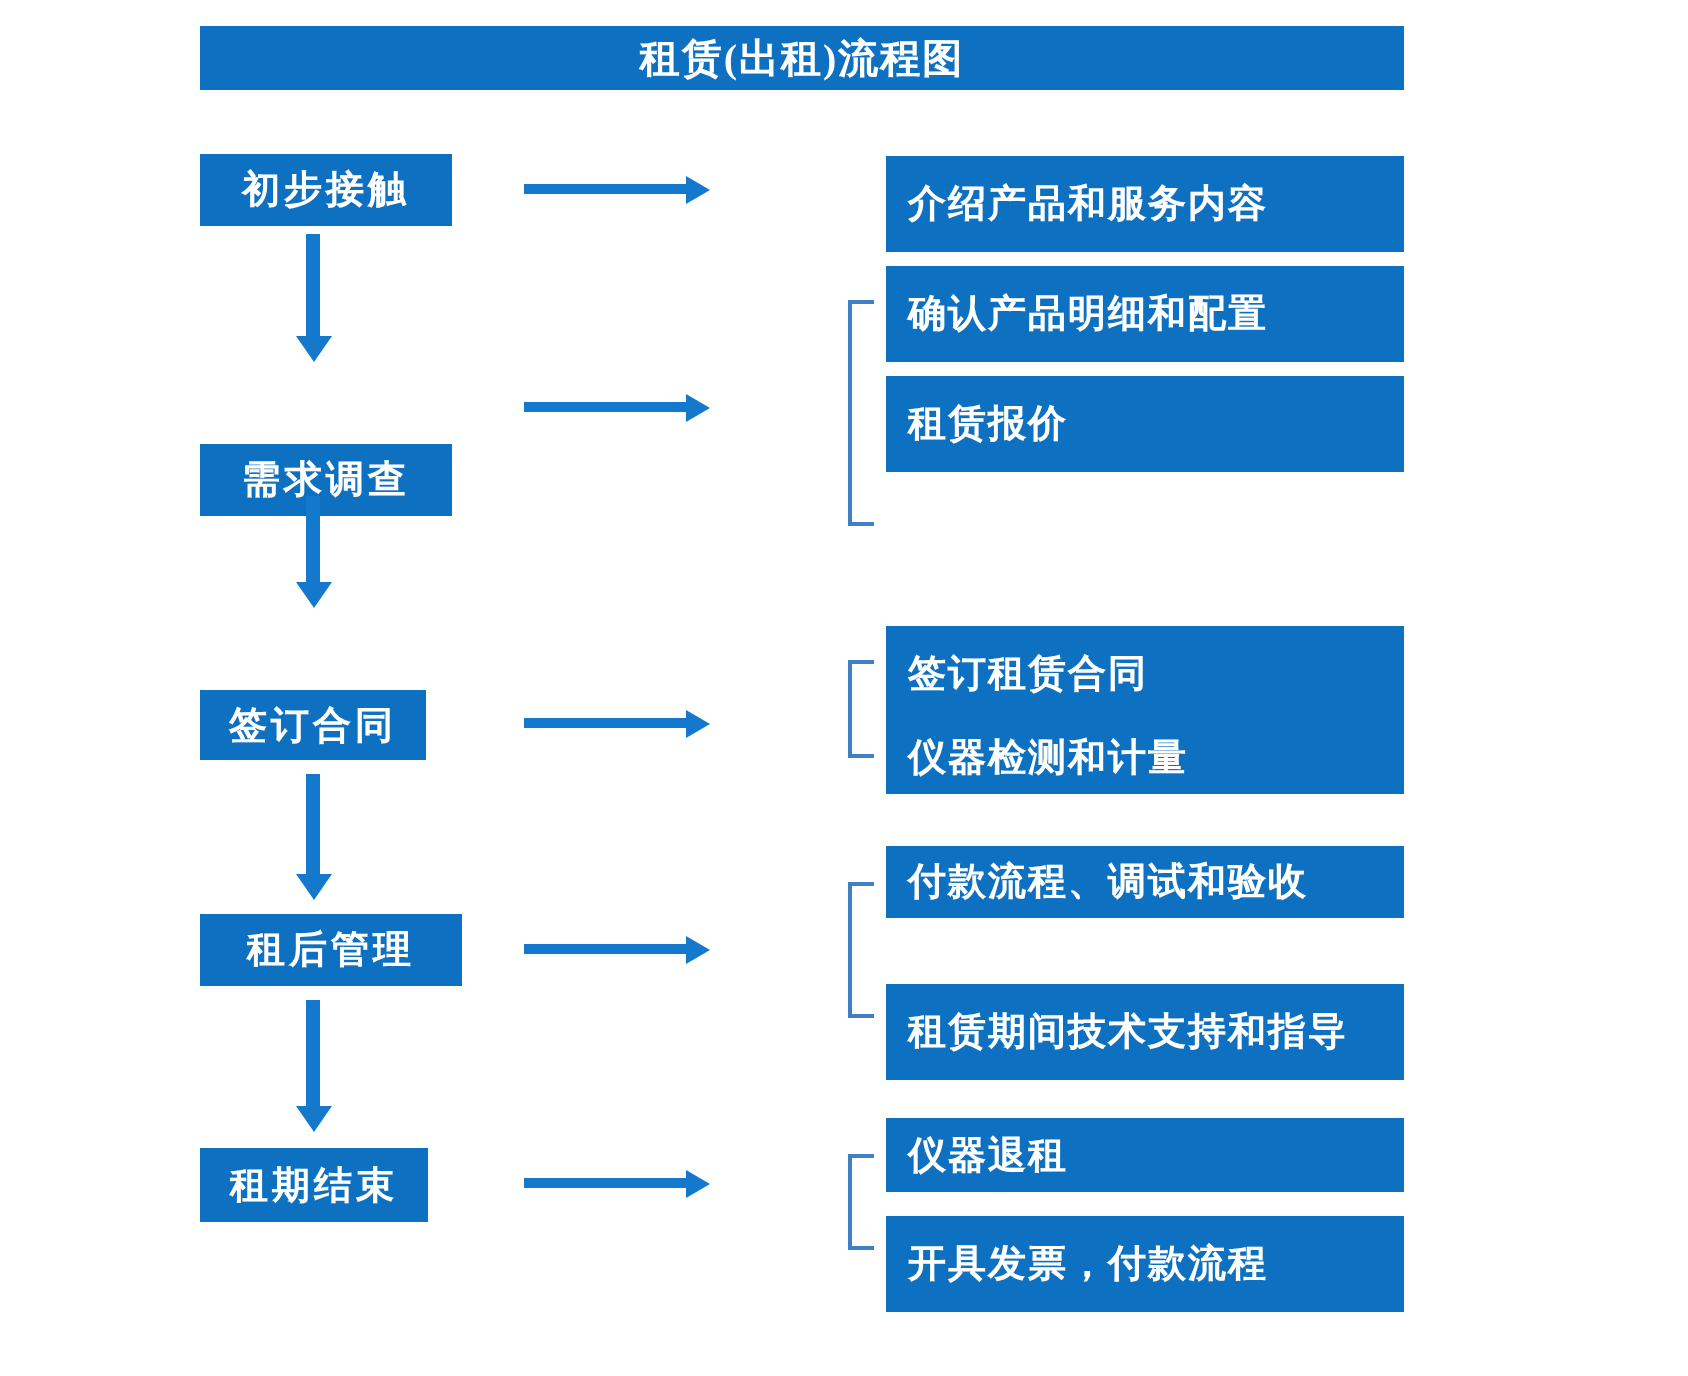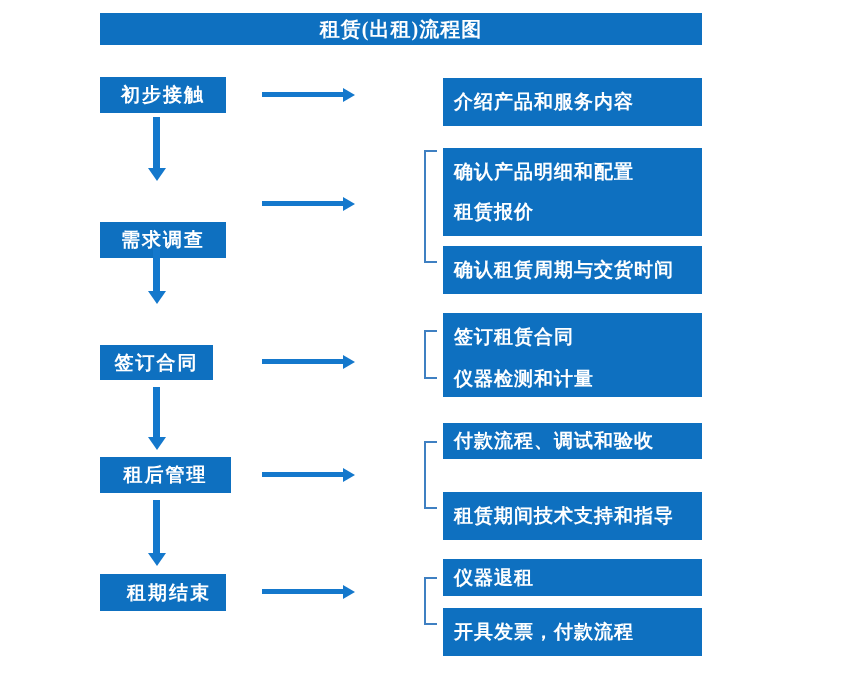--- a/index.html
+++ b/index.html
@@ -90,21 +90,21 @@
 <div class="stage">
 
   <div class="title-bar">
     <span>租赁(出租)流程图</span>
   </div>
 
   <div class="step" style="top:77px;  height:36px; width:126px;">初步接触</div>
   <div class="step" style="top:186px; height:36px; width:126px;margin-top:36px;">需求调查</div>
   <div class="step" style="top:345px; height:35px; width:113px;">签订合同</div>
   <div class="step" style="top:457px; height:36px; width:131px;">租后管理</div>
-  <div class="step" style="top:574px; height:37px; width:114px;padding-left:12px;">租期结束</div>
+  <div class="step" style="top:574px; height:37px; width:114px;">租期结束</div>
 
   <div class="varrow" style="top:117px; height:64px;">
     <i class="shaft"></i>
     <i class="head"></i>
   </div>
   <div class="varrow" style="top:248px; height:56px;">
     <i class="shaft"></i>
     <i class="head"></i>
   </div>
   <div class="varrow" style="top:387px; height:63px;">
@@ -136,23 +136,22 @@
     <i class="shaft"></i>
     <i class="head"></i>
   </div>
 
   <div class="bracket" style="top:150px; height:113px;"></div>
   <div class="bracket" style="top:330px; height:49px;"></div>
   <div class="bracket" style="top:441px; height:68px;"></div>
   <div class="bracket" style="top:577px; height:48px;"></div>
 
   <div class="detail" style="top:78px;">介绍产品和服务内容</div>
-  <div class="detail" style="top:148px;">确认产品明细和配置</div>
+  <div class="detail" style="top:133px;">确认产品明细和配置</div>
   <div class="detail" style="top:188px;">租赁报价</div>
-  <div class="detail" style="top:246px;">确认租赁周期与交货时间</div>
   <div class="detail" style="top:313px;">签订租赁合同</div>
   <div class="detail" style="top:361px; height:36px;">仪器检测和计量</div>
   <div class="detail" style="top:423px; height:36px;">付款流程、调试和验收</div>
   <div class="detail" style="top:492px;">租赁期间技术支持和指导</div>
   <div class="detail" style="top:559px; height:37px;">仪器退租</div>
   <div class="detail" style="top:608px;">开具发票，付款流程</div>
 
 </div>
 
 </body></html>

